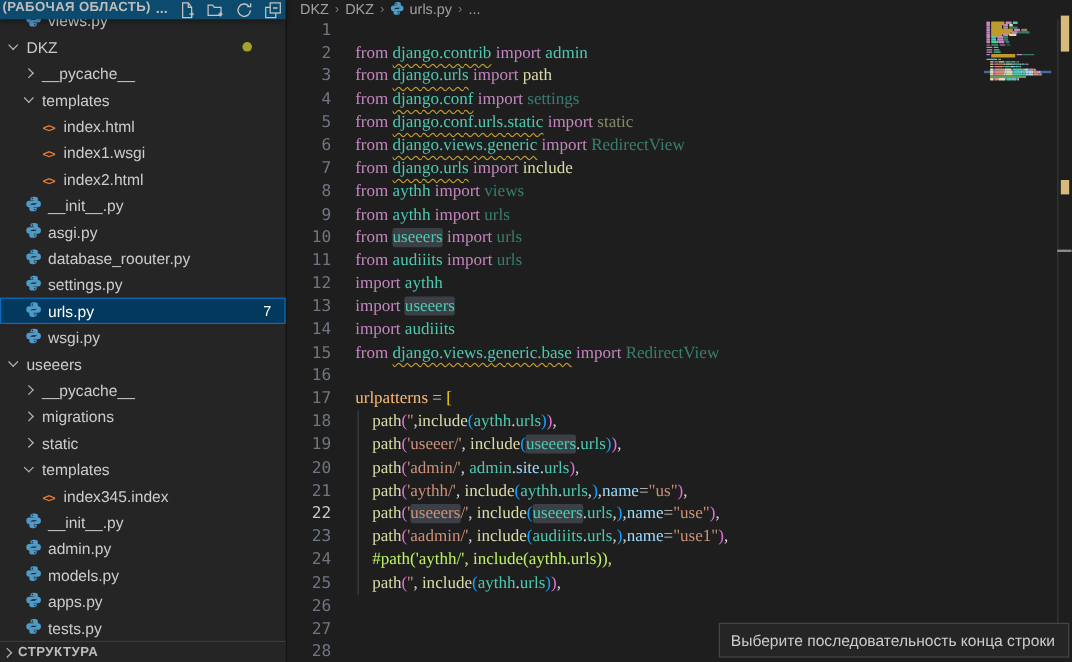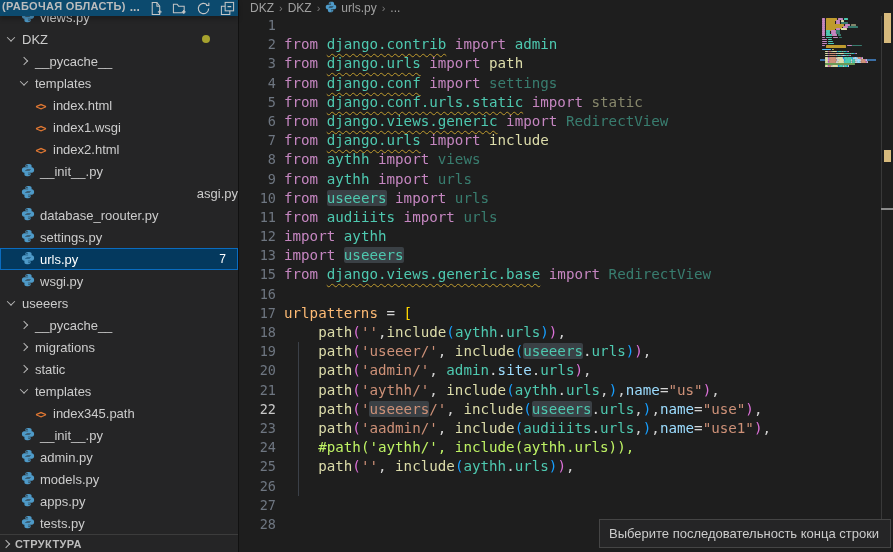--- a/index.html
+++ b/index.html
@@ -51,21 +51,21 @@
     color:#a0a0a0; }
   #breadcrumb .sep { margin:0 5px; color:#7a7a7a; font-size:11px; }
   #breadcrumb .crumb { cursor:pointer; display:flex; align-items:center; gap:4px; }
 
   #code-area { position:absolute; left:0; top:16px; width:580px; height:536px;
     font-family:"DejaVu Sans Mono", monospace; font-size:14.2px; }
   .code-line { height:19.2px; line-height:19.2px; display:flex; white-space:pre; }
   .gutter { width:36px; text-align:right; color:var(--lnum); flex:none;
     font-size:13.5px; }
   .code-line.active .gutter { color:var(--lnum-active); }
-  .line-content { margin-left:8px; }
+  .line-content { margin-left:20px;font-family:Liberation Serif, serif; }
   .squiggle { text-decoration-line:underline; text-decoration-style:wavy;
     text-decoration-color:var(--squiggle); text-decoration-thickness:1px;
     text-underline-offset:4px; }
   .dim { opacity:.55; }
   .word-hl { background:var(--word-hl); border-radius:2px; }
   #indent-guide { position:absolute; width:1px; background:#3b4048; left:58px; }
 
   #minimap { position:absolute; left:580px; top:16px; width:56px; height:120px;
     cursor:pointer; }
   .mm-seg { position:absolute; height:1.5px; border-radius:.5px; }
@@ -118,21 +118,21 @@
         <span class="ficon"><span class="html-glyph" style="color:#e37933">&lt;&gt;</span></span>
         <span>index2.html</span>
       </div>
       <div class="tree-row" style="padding-left: 17px;">
         <span class="ficon"><svg width="14" height="14" viewBox="0 0 16 16">
             <path fill="#4e9ac8" d="M7.9 1C6.1 1 5 1.8 5 3v1.4h3.1v.5H3.6C2.2 4.9 1 5.9 1 8s1.2 3.1 2.6 3.1h1.3V9.5c0-1.2 1-2.1 2.2-2.1h3c1.1 0 2-.9 2-2V3c0-1.2-1.1-2-2.9-2zM6.8 2.1a.7.7 0 1 1 0 1.4.7.7 0 0 1 0-1.4z"></path>
             <path fill="#4e9ac8" d="M8.1 15c1.8 0 2.9-.8 2.9-2v-1.4H7.9v-.5h4.5c1.4 0 2.6-1 2.6-3.1s-1.2-3.1-2.6-3.1h-1.3v1.6c0 1.2-1 2.1-2.2 2.1h-3c-1.1 0-2 .9-2 2V13c0 1.2 1.1 2 2.9 2zm1.1-1.1a.7.7 0 1 1 0-1.4.7.7 0 0 1 0 1.4z"></path>
           </svg></span>
         <span>__init__.py</span>
       </div>
-      <div class="tree-row" style="padding-left: 17px; justify-content: space-between;">
+      <div class="tree-row" style="padding-left: 17px;">
         <span class="ficon"><svg width="14" height="14" viewBox="0 0 16 16">
             <path fill="#4e9ac8" d="M7.9 1C6.1 1 5 1.8 5 3v1.4h3.1v.5H3.6C2.2 4.9 1 5.9 1 8s1.2 3.1 2.6 3.1h1.3V9.5c0-1.2 1-2.1 2.2-2.1h3c1.1 0 2-.9 2-2V3c0-1.2-1.1-2-2.9-2zM6.8 2.1a.7.7 0 1 1 0 1.4.7.7 0 0 1 0-1.4z"></path>
             <path fill="#4e9ac8" d="M8.1 15c1.8 0 2.9-.8 2.9-2v-1.4H7.9v-.5h4.5c1.4 0 2.6-1 2.6-3.1s-1.2-3.1-2.6-3.1h-1.3v1.6c0 1.2-1 2.1-2.2 2.1h-3c-1.1 0-2 .9-2 2V13c0 1.2 1.1 2 2.9 2zm1.1-1.1a.7.7 0 1 1 0-1.4.7.7 0 0 1 0 1.4z"></path>
           </svg></span>
         <span>asgi.py</span>
       </div>
       <div class="tree-row" style="padding-left: 17px;">
         <span class="ficon"><svg width="14" height="14" viewBox="0 0 16 16">
             <path fill="#4e9ac8" d="M7.9 1C6.1 1 5 1.8 5 3v1.4h3.1v.5H3.6C2.2 4.9 1 5.9 1 8s1.2 3.1 2.6 3.1h1.3V9.5c0-1.2 1-2.1 2.2-2.1h3c1.1 0 2-.9 2-2V3c0-1.2-1.1-2-2.9-2zM6.8 2.1a.7.7 0 1 1 0 1.4.7.7 0 0 1 0-1.4z"></path>
             <path fill="#4e9ac8" d="M8.1 15c1.8 0 2.9-.8 2.9-2v-1.4H7.9v-.5h4.5c1.4 0 2.6-1 2.6-3.1s-1.2-3.1-2.6-3.1h-1.3v1.6c0 1.2-1 2.1-2.2 2.1h-3c-1.1 0-2 .9-2 2V13c0 1.2 1.1 2 2.9 2zm1.1-1.1a.7.7 0 1 1 0-1.4.7.7 0 0 1 0 1.4z"></path>
@@ -176,21 +176,21 @@
       <div class="tree-row" style="padding-left: 17px;">
         <span class="chev closed"></span>
         <span>static</span>
       </div>
       <div class="tree-row" style="padding-left: 17px;">
         <span class="chev open"></span>
         <span>templates</span>
       </div>
       <div class="tree-row" style="padding-left: 30px;">
         <span class="ficon"><span class="html-glyph" style="color:#e37933">&lt;&gt;</span></span>
-        <span>index345.path</span>
+        <span>index345.index</span>
       </div>
       <div class="tree-row" style="padding-left: 17px;">
         <span class="ficon"><svg width="14" height="14" viewBox="0 0 16 16">
             <path fill="#4e9ac8" d="M7.9 1C6.1 1 5 1.8 5 3v1.4h3.1v.5H3.6C2.2 4.9 1 5.9 1 8s1.2 3.1 2.6 3.1h1.3V9.5c0-1.2 1-2.1 2.2-2.1h3c1.1 0 2-.9 2-2V3c0-1.2-1.1-2-2.9-2zM6.8 2.1a.7.7 0 1 1 0 1.4.7.7 0 0 1 0-1.4z"></path>
             <path fill="#4e9ac8" d="M8.1 15c1.8 0 2.9-.8 2.9-2v-1.4H7.9v-.5h4.5c1.4 0 2.6-1 2.6-3.1s-1.2-3.1-2.6-3.1h-1.3v1.6c0 1.2-1 2.1-2.2 2.1h-3c-1.1 0-2 .9-2 2V13c0 1.2 1.1 2 2.9 2zm1.1-1.1a.7.7 0 1 1 0-1.4.7.7 0 0 1 0 1.4z"></path>
           </svg></span>
         <span>__init__.py</span>
       </div>
       <div class="tree-row" style="padding-left: 17px;">
         <span class="ficon"><svg width="14" height="14" viewBox="0 0 16 16">
@@ -282,20 +282,21 @@
       <div class="code-line"><div class="gutter">4</div><div class="line-content"><span style="color: rgb(197, 134, 192);">from</span><span style="color: rgb(212, 212, 212);"> </span><span class="squiggle" style="color: rgb(78, 201, 176);">django.conf</span><span style="color: rgb(212, 212, 212);"> </span><span style="color: rgb(197, 134, 192);">import</span><span style="color: rgb(212, 212, 212);"> </span><span class="dim" style="color: rgb(78, 201, 176);">settings</span></div></div>
       <div class="code-line"><div class="gutter">5</div><div class="line-content"><span style="color: rgb(197, 134, 192);">from</span><span style="color: rgb(212, 212, 212);"> </span><span class="squiggle" style="color: rgb(78, 201, 176);">django.conf.urls.static</span><span style="color: rgb(212, 212, 212);"> </span><span style="color: rgb(197, 134, 192);">import</span><span style="color: rgb(212, 212, 212);"> </span><span class="dim" style="color: rgb(220, 220, 170);">static</span></div></div>
       <div class="code-line"><div class="gutter">6</div><div class="line-content"><span style="color: rgb(197, 134, 192);">from</span><span style="color: rgb(212, 212, 212);"> </span><span class="squiggle" style="color: rgb(78, 201, 176);">django.views.generic</span><span style="color: rgb(212, 212, 212);"> </span><span style="color: rgb(197, 134, 192);">import</span><span style="color: rgb(212, 212, 212);"> </span><span class="dim" style="color: rgb(78, 201, 176);">RedirectView</span></div></div>
       <div class="code-line"><div class="gutter">7</div><div class="line-content"><span style="color: rgb(197, 134, 192);">from</span><span style="color: rgb(212, 212, 212);"> </span><span class="squiggle" style="color: rgb(78, 201, 176);">django.urls</span><span style="color: rgb(212, 212, 212);"> </span><span style="color: rgb(197, 134, 192);">import</span><span style="color: rgb(212, 212, 212);"> </span><span style="color: rgb(220, 220, 170);">include</span></div></div>
       <div class="code-line"><div class="gutter">8</div><div class="line-content"><span style="color: rgb(197, 134, 192);">from</span><span style="color: rgb(212, 212, 212);"> </span><span style="color: rgb(78, 201, 176);">aythh</span><span style="color: rgb(212, 212, 212);"> </span><span style="color: rgb(197, 134, 192);">import</span><span style="color: rgb(212, 212, 212);"> </span><span class="dim" style="color: rgb(78, 201, 176);">views</span></div></div>
       <div class="code-line"><div class="gutter">9</div><div class="line-content"><span style="color: rgb(197, 134, 192);">from</span><span style="color: rgb(212, 212, 212);"> </span><span style="color: rgb(78, 201, 176);">aythh</span><span style="color: rgb(212, 212, 212);"> </span><span style="color: rgb(197, 134, 192);">import</span><span style="color: rgb(212, 212, 212);"> </span><span class="dim" style="color: rgb(78, 201, 176);">urls</span></div></div>
       <div class="code-line"><div class="gutter">10</div><div class="line-content"><span style="color: rgb(197, 134, 192);">from</span><span style="color: rgb(212, 212, 212);"> </span><span class="word-hl" style="color: rgb(78, 201, 176);">useeers</span><span style="color: rgb(212, 212, 212);"> </span><span style="color: rgb(197, 134, 192);">import</span><span style="color: rgb(212, 212, 212);"> </span><span class="dim" style="color: rgb(78, 201, 176);">urls</span></div></div>
       <div class="code-line"><div class="gutter">11</div><div class="line-content"><span style="color: rgb(197, 134, 192);">from</span><span style="color: rgb(212, 212, 212);"> </span><span style="color: rgb(78, 201, 176);">audiiits</span><span style="color: rgb(212, 212, 212);"> </span><span style="color: rgb(197, 134, 192);">import</span><span style="color: rgb(212, 212, 212);"> </span><span class="dim" style="color: rgb(78, 201, 176);">urls</span></div></div>
       <div class="code-line"><div class="gutter">12</div><div class="line-content"><span style="color: rgb(197, 134, 192);">import</span><span style="color: rgb(212, 212, 212);"> </span><span style="color: rgb(78, 201, 176);">aythh</span></div></div>
       <div class="code-line"><div class="gutter">13</div><div class="line-content"><span style="color: rgb(197, 134, 192);">import</span><span style="color: rgb(212, 212, 212);"> </span><span class="word-hl" style="color: rgb(78, 201, 176);">useeers</span></div></div>
+      <div class="code-line"><div class="gutter">14</div><div class="line-content"><span style="color: rgb(197, 134, 192);">import</span><span style="color: rgb(212, 212, 212);"> </span><span style="color: rgb(78, 201, 176);">audiiits</span></div></div>
       <div class="code-line"><div class="gutter">15</div><div class="line-content"><span style="color: rgb(197, 134, 192);">from</span><span style="color: rgb(212, 212, 212);"> </span><span class="squiggle" style="color: rgb(78, 201, 176);">django.views.generic.base</span><span style="color: rgb(212, 212, 212);"> </span><span style="color: rgb(197, 134, 192);">import</span><span style="color: rgb(212, 212, 212);"> </span><span class="dim" style="color: rgb(78, 201, 176);">RedirectView</span></div></div>
       <div class="code-line"><div class="gutter">16</div><div class="line-content"></div></div>
       <div class="code-line"><div class="gutter">17</div><div class="line-content"><span style="color: #fdba74;">urlpatterns</span><span style="color: rgb(212, 212, 212);"> </span><span style="color: rgb(212, 212, 212);">=</span><span style="color: rgb(212, 212, 212);"> </span><span style="color: rgb(255, 215, 0);">[</span></div></div>
       <div class="code-line"><div class="gutter">18</div><div class="line-content"><span style="color: rgb(212, 212, 212);">    </span><span style="color: rgb(220, 220, 170);">path</span><span style="color: rgb(218, 112, 214);">(</span><span style="color: rgb(206, 145, 120);">''</span><span style="color: rgb(212, 212, 212);">,</span><span style="color: rgb(220, 220, 170);">include</span><span style="color: rgb(23, 159, 255);">(</span><span style="color: rgb(78, 201, 176);">aythh</span><span style="color: rgb(212, 212, 212);">.</span><span style="color: rgb(78, 201, 176);">urls</span><span style="color: rgb(23, 159, 255);">)</span><span style="color: rgb(218, 112, 214);">)</span><span style="color: rgb(212, 212, 212);">,</span></div></div>
       <div class="code-line"><div class="gutter">19</div><div class="line-content"><span style="color: rgb(212, 212, 212);">    </span><span style="color: rgb(220, 220, 170);">path</span><span style="color: rgb(218, 112, 214);">(</span><span style="color: rgb(206, 145, 120);">'useeer/'</span><span style="color: rgb(212, 212, 212);">, </span><span style="color: rgb(220, 220, 170);">include</span><span style="color: rgb(23, 159, 255);">(</span><span class="word-hl" style="color: rgb(78, 201, 176);">useeers</span><span style="color: rgb(212, 212, 212);">.</span><span style="color: rgb(78, 201, 176);">urls</span><span style="color: rgb(23, 159, 255);">)</span><span style="color: rgb(218, 112, 214);">)</span><span style="color: rgb(212, 212, 212);">,</span></div></div>
       <div class="code-line"><div class="gutter">20</div><div class="line-content"><span style="color: rgb(212, 212, 212);">    </span><span style="color: rgb(220, 220, 170);">path</span><span style="color: rgb(218, 112, 214);">(</span><span style="color: rgb(206, 145, 120);">'admin/'</span><span style="color: rgb(212, 212, 212);">, </span><span style="color: rgb(78, 201, 176);">admin</span><span style="color: rgb(212, 212, 212);">.</span><span style="color: rgb(156, 220, 254);">site</span><span style="color: rgb(212, 212, 212);">.</span><span style="color: rgb(78, 201, 176);">urls</span><span style="color: rgb(218, 112, 214);">)</span><span style="color: rgb(212, 212, 212);">,</span></div></div>
       <div class="code-line"><div class="gutter">21</div><div class="line-content"><span style="color: rgb(212, 212, 212);">    </span><span style="color: rgb(220, 220, 170);">path</span><span style="color: rgb(218, 112, 214);">(</span><span style="color: rgb(206, 145, 120);">'aythh/'</span><span style="color: rgb(212, 212, 212);">, </span><span style="color: rgb(220, 220, 170);">include</span><span style="color: rgb(23, 159, 255);">(</span><span style="color: rgb(78, 201, 176);">aythh</span><span style="color: rgb(212, 212, 212);">.</span><span style="color: rgb(78, 201, 176);">urls</span><span style="color: rgb(212, 212, 212);">,</span><span style="color: rgb(23, 159, 255);">)</span><span style="color: rgb(212, 212, 212);">,</span><span style="color: rgb(156, 220, 254);">name</span><span style="color: rgb(212, 212, 212);">=</span><span style="color: rgb(206, 145, 120);">"us"</span><span style="color: rgb(218, 112, 214);">)</span><span style="color: rgb(212, 212, 212);">,</span></div></div>
       <div class="code-line active"><div class="gutter">22</div><div class="line-content"><span style="color: rgb(212, 212, 212);">    </span><span style="color: rgb(220, 220, 170);">path</span><span style="color: rgb(218, 112, 214);">(</span><span style="color: rgb(206, 145, 120);">'</span><span class="word-hl" style="color: rgb(206, 145, 120);">useeers</span><span style="color: rgb(206, 145, 120);">/'</span><span style="color: rgb(212, 212, 212);">, </span><span style="color: rgb(220, 220, 170);">include</span><span style="color: rgb(23, 159, 255);">(</span><span class="word-hl" style="color: rgb(78, 201, 176);">useeers</span><span style="color: rgb(212, 212, 212);">.</span><span style="color: rgb(78, 201, 176);">urls</span><span style="color: rgb(212, 212, 212);">,</span><span style="color: rgb(23, 159, 255);">)</span><span style="color: rgb(212, 212, 212);">,</span><span style="color: rgb(156, 220, 254);">name</span><span style="color: rgb(212, 212, 212);">=</span><span style="color: rgb(206, 145, 120);">"use"</span><span style="color: rgb(218, 112, 214);">)</span><span style="color: rgb(212, 212, 212);">,</span></div></div>
       <div class="code-line"><div class="gutter">23</div><div class="line-content"><span style="color: rgb(212, 212, 212);">    </span><span style="color: rgb(220, 220, 170);">path</span><span style="color: rgb(218, 112, 214);">(</span><span style="color: rgb(206, 145, 120);">'aadmin/'</span><span style="color: rgb(212, 212, 212);">, </span><span style="color: rgb(220, 220, 170);">include</span><span style="color: rgb(23, 159, 255);">(</span><span style="color: rgb(78, 201, 176);">audiiits</span><span style="color: rgb(212, 212, 212);">.</span><span style="color: rgb(78, 201, 176);">urls</span><span style="color: rgb(212, 212, 212);">,</span><span style="color: rgb(23, 159, 255);">)</span><span style="color: rgb(212, 212, 212);">,</span><span style="color: rgb(156, 220, 254);">name</span><span style="color: rgb(212, 212, 212);">=</span><span style="color: rgb(206, 145, 120);">"use1"</span><span style="color: rgb(218, 112, 214);">)</span><span style="color: rgb(212, 212, 212);">,</span></div></div>
       <div class="code-line"><div class="gutter">24</div><div class="line-content"><span style="color: rgb(212, 212, 212);">    </span><span style="color: #bef264;">#path('aythh/', include(aythh.urls)),</span></div></div>

